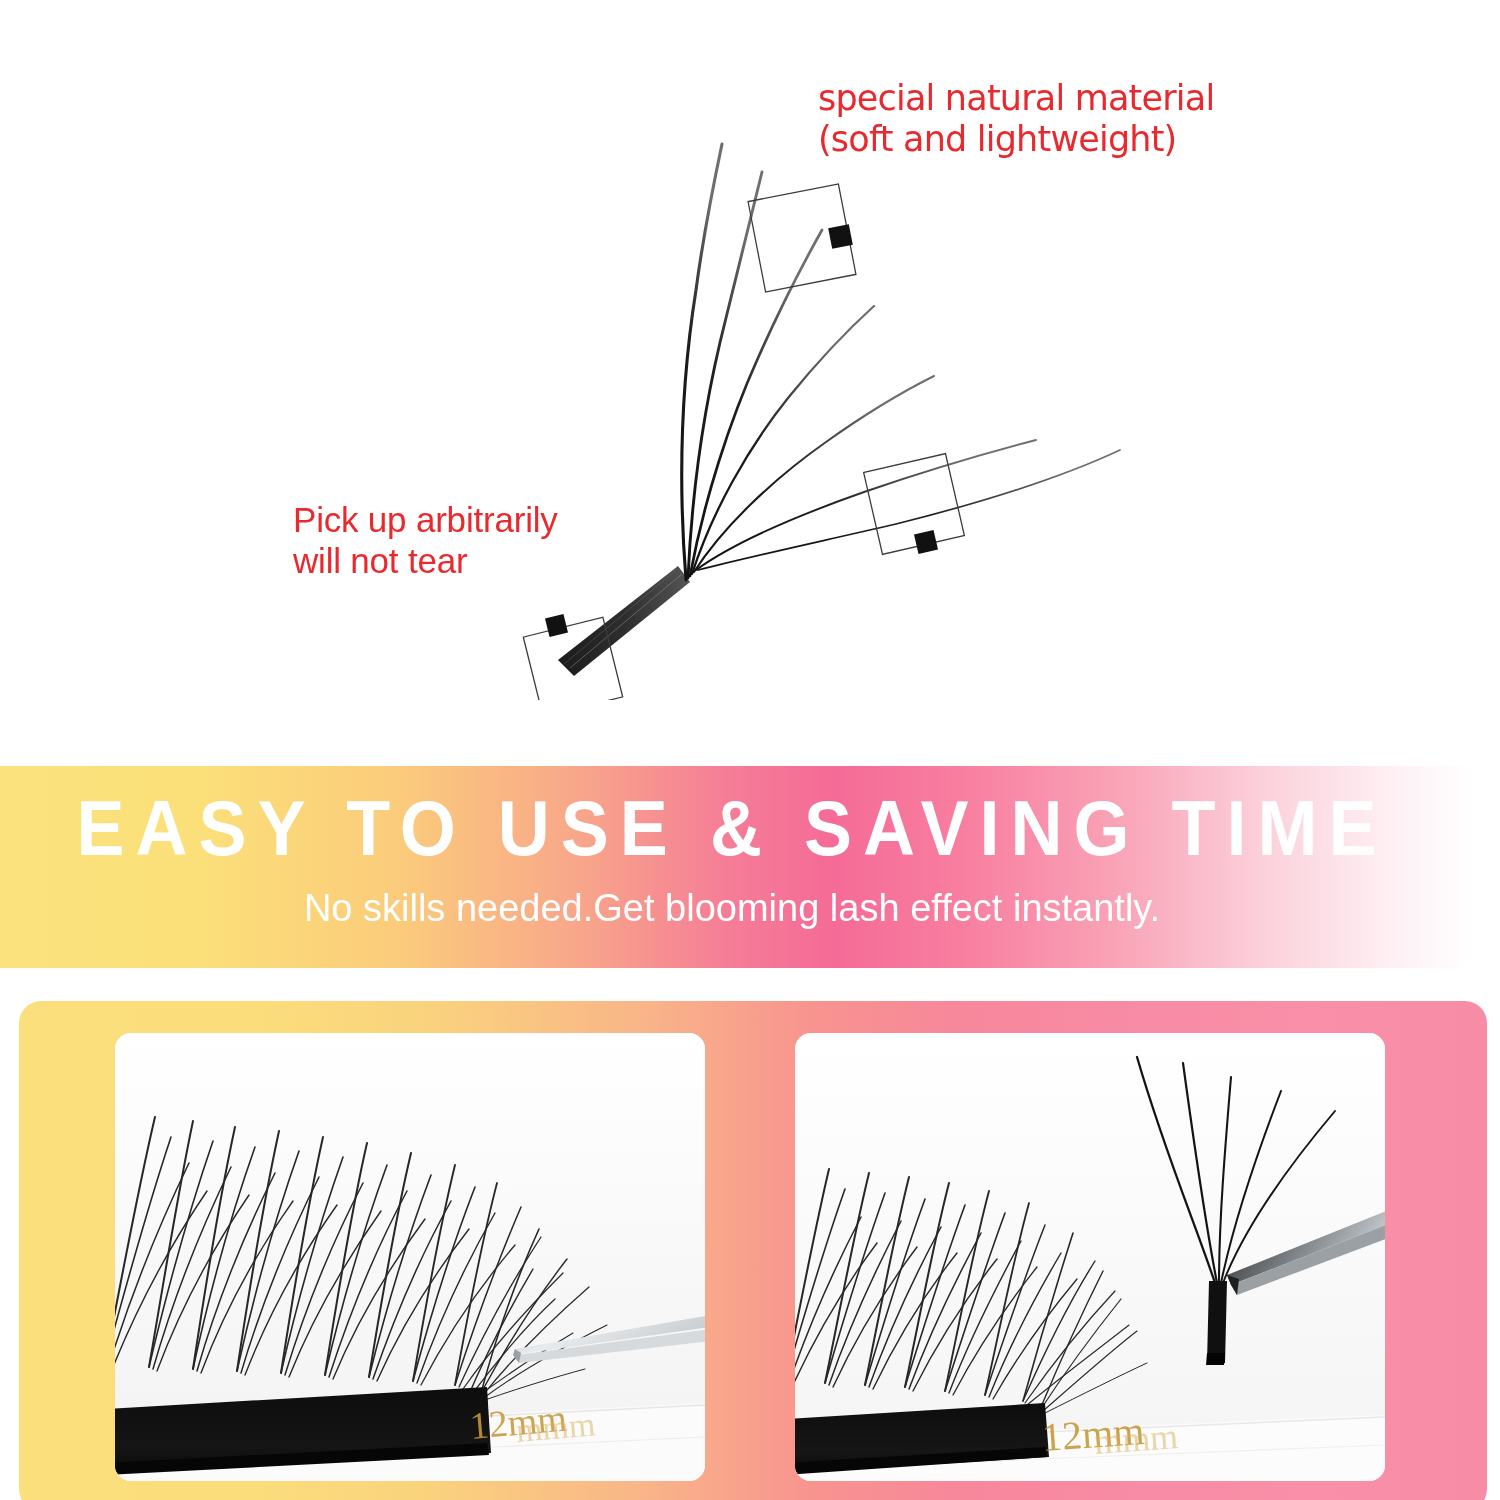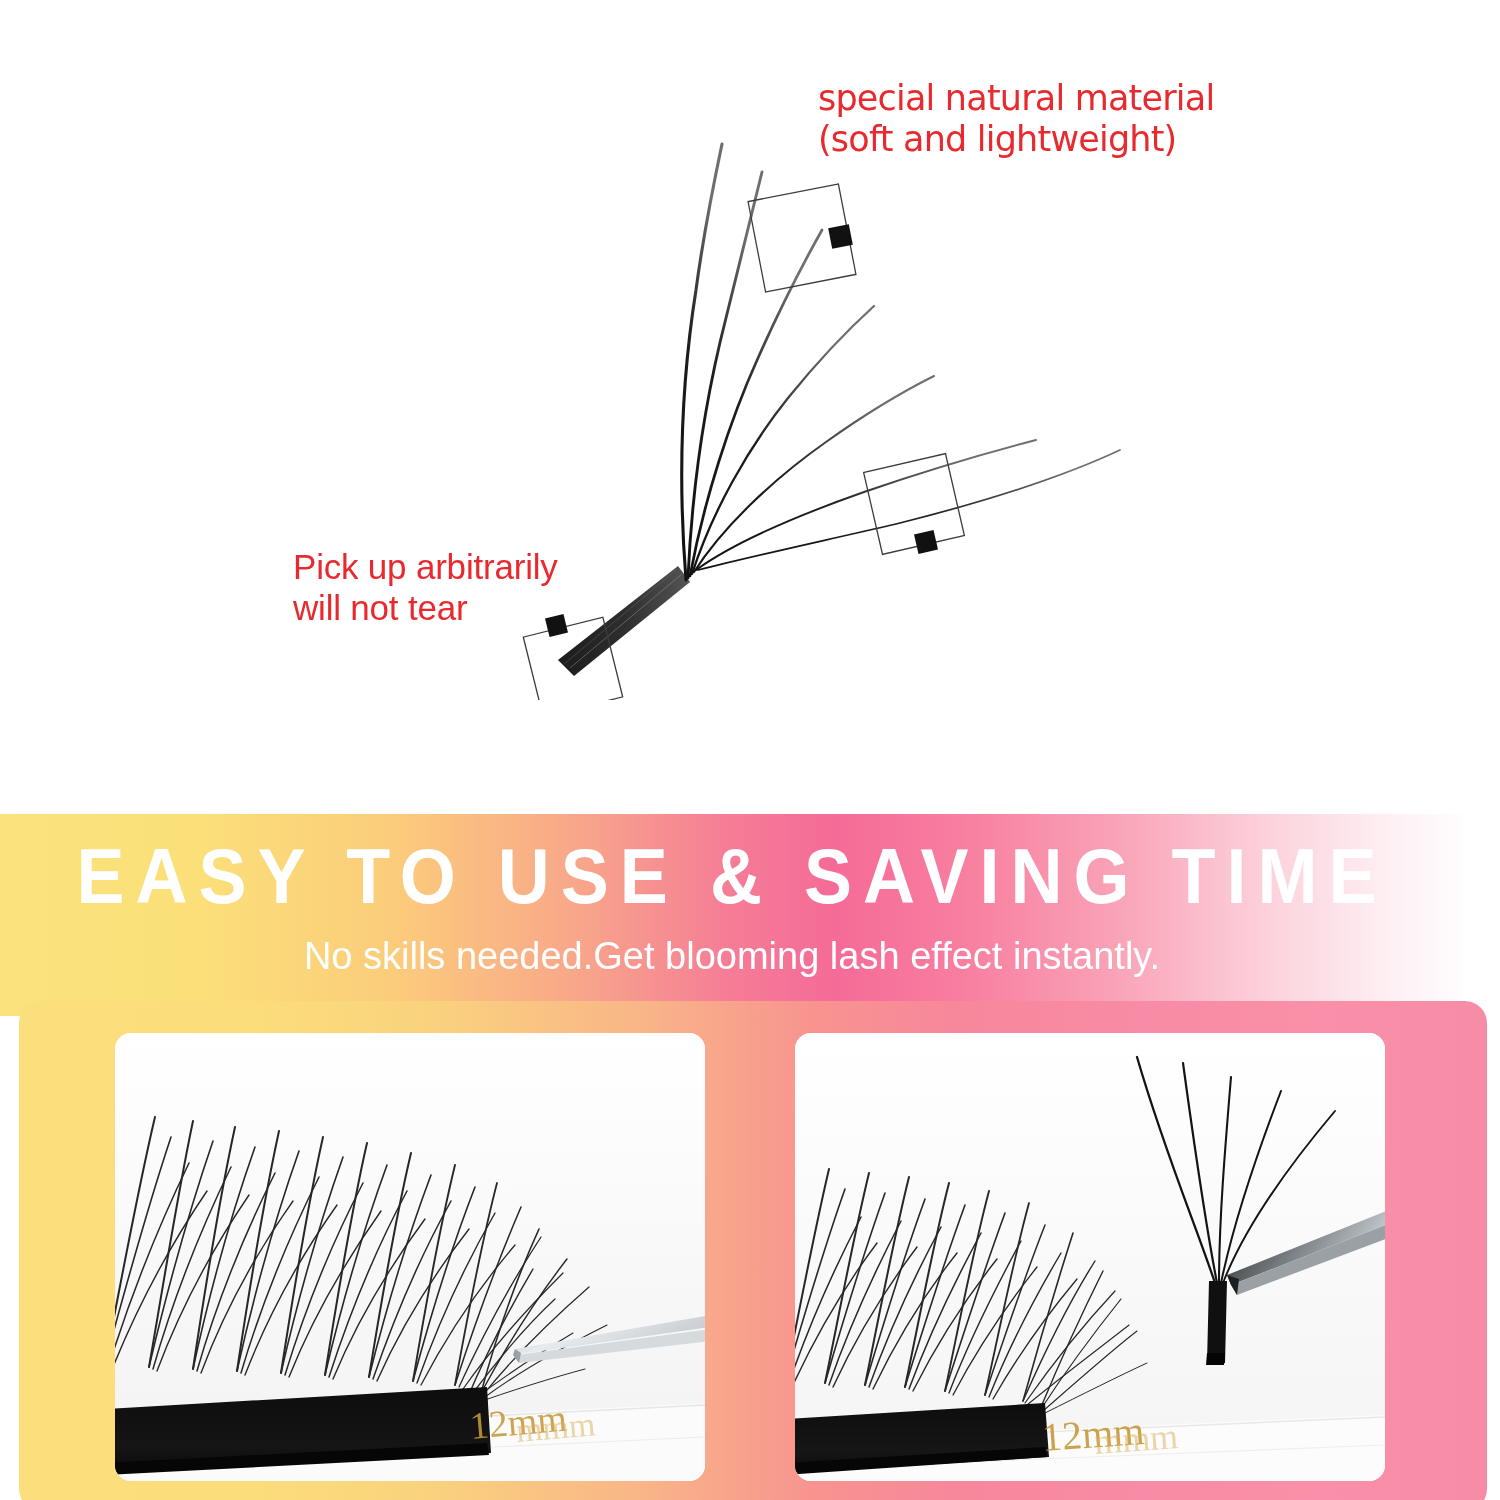--- a/index.html
+++ b/index.html
@@ -39,21 +39,20 @@
     font-size: 35px;
     font-family: "DejaVu Sans", sans-serif;
     color: #E8292E;
     letter-spacing: -0.8px;
   }
   #callout-pickup {
     left: 293px;
     top: 500px;
     font-size: 35px;
     color: #E8292E;
-    margin-top: 47px;
   }
   #callout-equilateral {
     left: 862px;
     top: 580px;
     font-size: 35px;
     color: #E8292E;
   }
 
   
   #fan-diagram {
@@ -76,21 +75,20 @@
         #FBE079 13%,
         #FBCC7B 27%,
         #F8A889 39%,
         #F57C97 50%,
         #F56B97 57%,
         #F87FA0 66%,
         #F9A2B6 76%,
         #FCD3DD 87%,
         #FEF3F6 96%,
         #FFFDFD 100%);
-    margin-top: 48px;
   }
   #banner-title {
     position: absolute;
     left: 0;
     right: 0;
     top: 23px;
     text-align: center;
     color: #ffffff;
     font-size: 72px;
     font-weight: 700;

